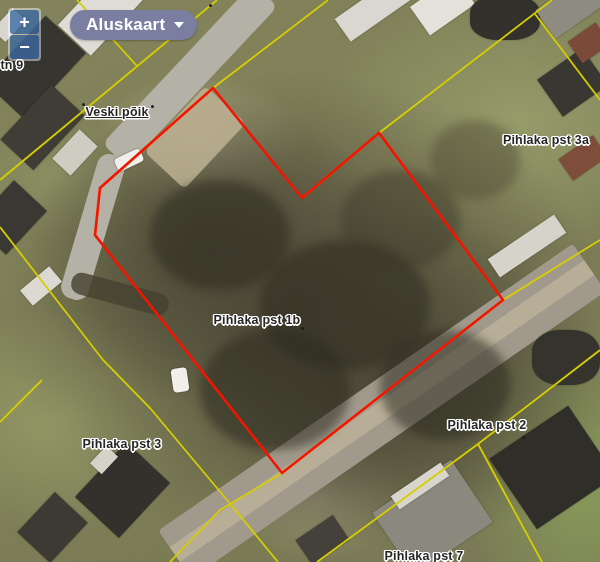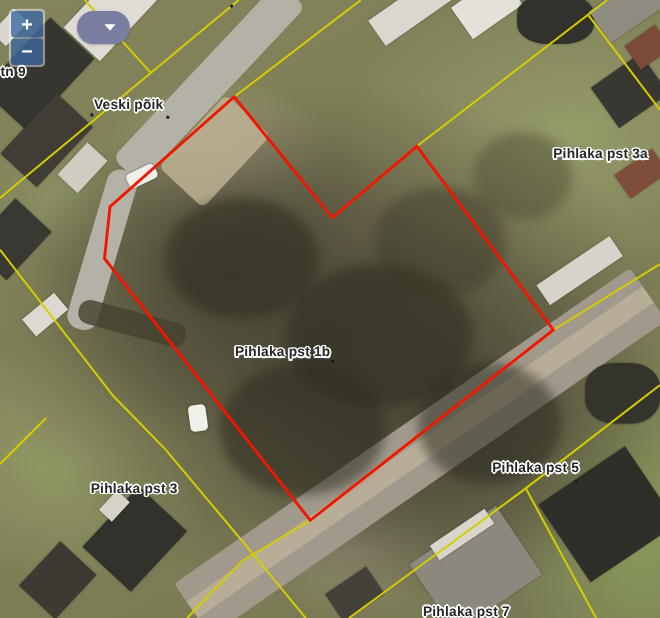--- a/index.html
+++ b/index.html
@@ -121,33 +121,34 @@
     <polygon points="213,88 302,198 379,133 503,300 282,473 95,235 100,188" fill="none" stroke-width="2.6" stroke-linejoin="miter" stroke="#f21500"></polygon>
   </svg>
 
   <div class="dot" style="left:209px;top:4px;"></div>
   <div class="dot" style="left:151px;top:105px;"></div>
   <div class="dot" style="left:82px;top:103px;"></div>
   <div class="dot" style="left:301px;top:327px;"></div>
   <div class="dot" style="left:522px;top:436px;"></div>
 
   <div class="map-label" style="left:-14px;top:58px;">ki tn 9</div>
-  <div class="map-label centered" style="left:117px;top:95px;">Veski põik</div>
+  <div class="map-label centered" style="left:117px;top:112px;text-decoration:underline;">Veski põik</div>
   <div class="map-label centered" style="left:546px;top:140px;">Pihlaka pst 3a</div>
   <div class="map-label centered" style="left:257px;top:320px;">Pihlaka pst 1b</div>
   <div class="map-label centered" style="left:122px;top:444px;text-align:center;">Pihlaka pst 3</div>
-  <div class="map-label centered" style="left:487px;top:425px;">Pihlaka pst 5</div>
+  <div class="map-label centered" style="left:487px;top:425px;">Pihlaka pst 2</div>
   <div class="map-label centered" style="left:424px;top:556px;">Pihlaka pst 7</div>
 
   <div id="zoomctl">
     <button>
       <span>+</span>
     </button>
     <button>
       <span>−</span>
     </button>
   </div>
 
   <button id="basemapBtn">
+    <span>Aluskaart</span>
     <span class="caret"></span>
   </button>
 
 </div>
 
 </body></html>

